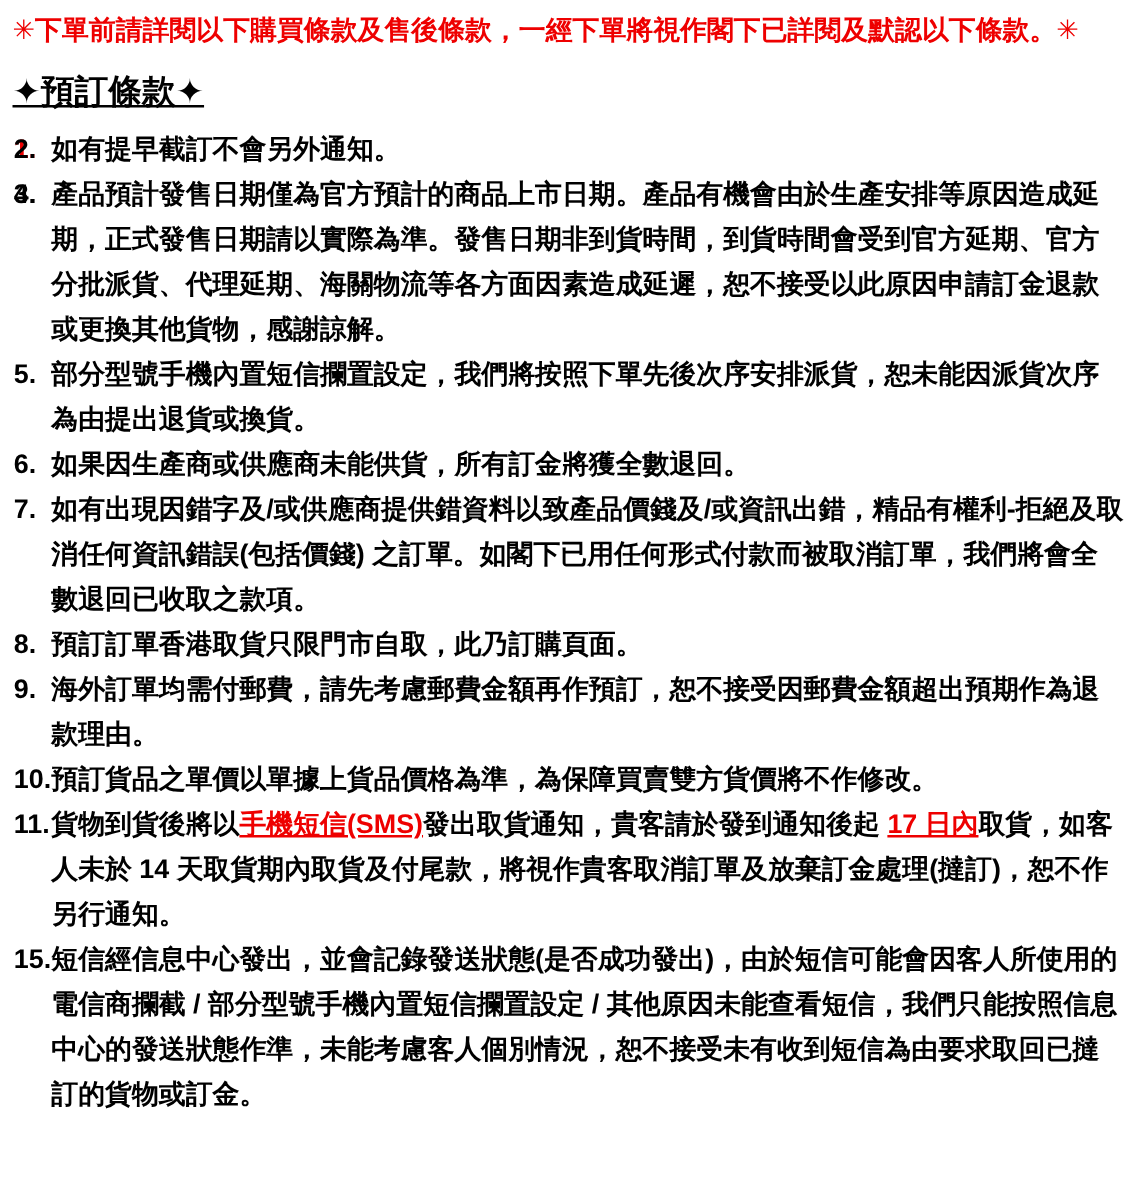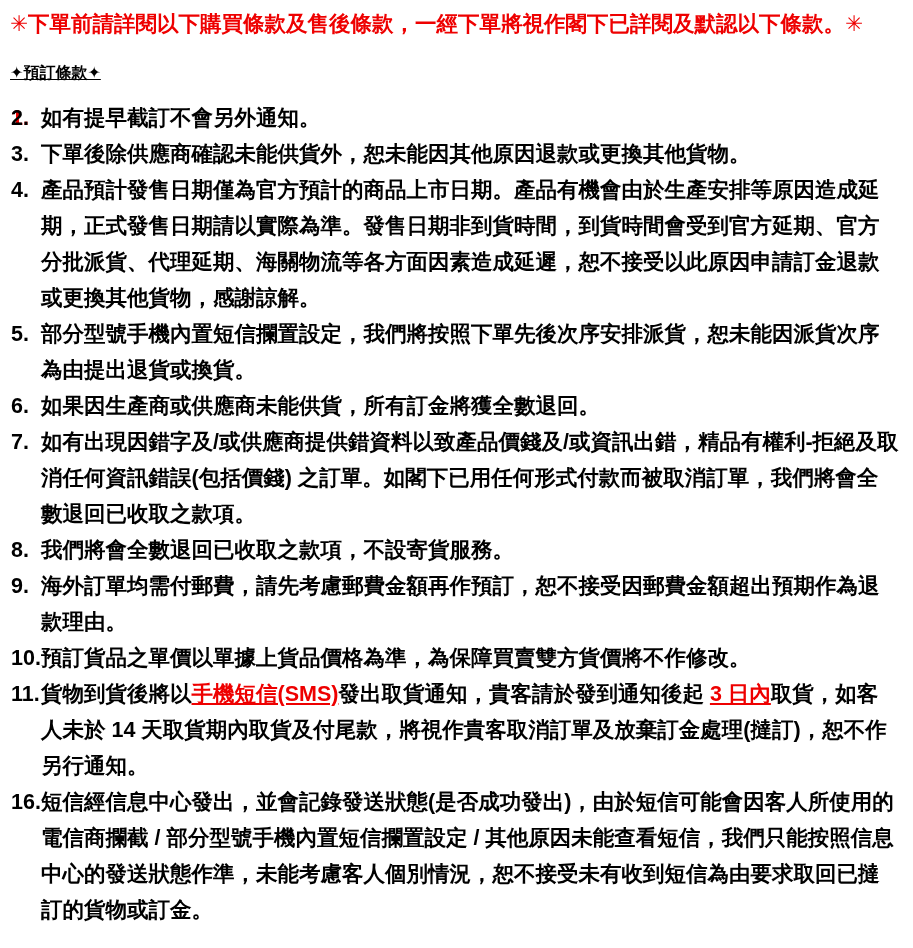--- a/index.html
+++ b/index.html
@@ -18,21 +18,21 @@
 
   .notice {
     color: var(--red);
     font-size: 21.5px;
     line-height: 28px;
     margin: 2px 0 0 0;
   }
 
   .section-title {
     display: inline-block;
-    font-size: 16px;
+    font-size: 27px;
     line-height: 26px;
     text-decoration: underline;
     margin: 22px 0 0 0;
   }
 
   .terms {
     list-style: none;
     margin: 14px 0 0 0;
     padding: 0;
     font-size: 21.5px;
@@ -58,25 +58,25 @@
 
   <div class="notice">✳下單前請詳閱以下購買條款及售後條款，一經下單將視作閣下已詳閱及默認以下條款。✳</div>
 
   <div>
     <span class="section-title">✦預訂條款✦</span>
   </div>
 
   <ol class="terms" id="terms-list">
       <li><span class="num red">1.</span></li>
       <li><span class="num">2.</span><span>如有提早截訂不會另外通知。</span></li>
-      <li><span class="num">3.</span><span>下單後除供應商確認未能供貨外，恕未能因其他原因退款或更換其他貨物。</span></li>
+      <li><span class="num">3.</span></li>
       <li><span class="num">4.</span><span>產品預計發售日期僅為官方預計的商品上市日期。產品有機會由於生產安排等原因造成延期，正式發售日期請以實際為準。發售日期非到貨時間，到貨時間會受到官方延期、官方分批派貨、代理延期、海關物流等各方面因素造成延遲，恕不接受以此原因申請訂金退款或更換其他貨物，感謝諒解。</span></li>
       <li><span class="num">5.</span><span>部分型號手機內置短信攔置設定，我們將按照下單先後次序安排派貨，恕未能因派貨次序為由提出退貨或換貨。</span></li>
       <li><span class="num">6.</span><span>如果因生產商或供應商未能供貨，所有訂金將獲全數退回。</span></li>
       <li><span class="num">7.</span><span>如有出現因錯字及/或供應商提供錯資料以致產品價錢及/或資訊出錯，精品有權利-拒絕及取消任何資訊錯誤(包括價錢) 之訂單。如閣下已用任何形式付款而被取消訂單，我們將會全數退回已收取之款項。</span></li>
-      <li><span class="num">8.</span><span>我們將會全數退回已收取之款項，不設寄貨服務。</span></li>
+      <li><span class="num">8.</span><span>預訂訂單香港取貨只限門市自取，此乃訂購頁面。</span></li>
       <li><span class="num">9.</span><span>海外訂單均需付郵費，請先考慮郵費金額再作預訂，恕不接受因郵費金額超出預期作為退款理由。</span></li>
       <li><span class="num">10.</span><span>預訂貨品之單價以單據上貨品價格為準，為保障買賣雙方貨價將不作修改。</span></li>
-      <li><span class="num">11.</span><span>貨物到貨後將以</span><span class="red-underline">手機短信(SMS)</span><span>發出取貨通知，貴客請於發到通知後起 </span><span class="red-underline">3 日內</span><span>取貨，如客人未於 14 天取貨期內取貨及付尾款，將視作貴客取消訂單及放棄訂金處理(撻訂)，恕不作另行通知。</span></li>
-      <li><span class="num">16.</span><span>短信經信息中心發出，並會記錄發送狀態(是否成功發出)，由於短信可能會因客人所使用的電信商攔截 / 部分型號手機內置短信攔置設定 / 其他原因未能查看短信，我們只能按照信息中心的發送狀態作準，未能考慮客人個別情況，恕不接受未有收到短信為由要求取回已撻訂的貨物或訂金。</span></li>
+      <li><span class="num">11.</span><span>貨物到貨後將以</span><span class="red-underline">手機短信(SMS)</span><span>發出取貨通知，貴客請於發到通知後起 </span><span class="red-underline">17 日內</span><span>取貨，如客人未於 14 天取貨期內取貨及付尾款，將視作貴客取消訂單及放棄訂金處理(撻訂)，恕不作另行通知。</span></li>
+      <li><span class="num">15.</span><span>短信經信息中心發出，並會記錄發送狀態(是否成功發出)，由於短信可能會因客人所使用的電信商攔截 / 部分型號手機內置短信攔置設定 / 其他原因未能查看短信，我們只能按照信息中心的發送狀態作準，未能考慮客人個別情況，恕不接受未有收到短信為由要求取回已撻訂的貨物或訂金。</span></li>
     </ol>
 
 </div>
 
 </body></html>

